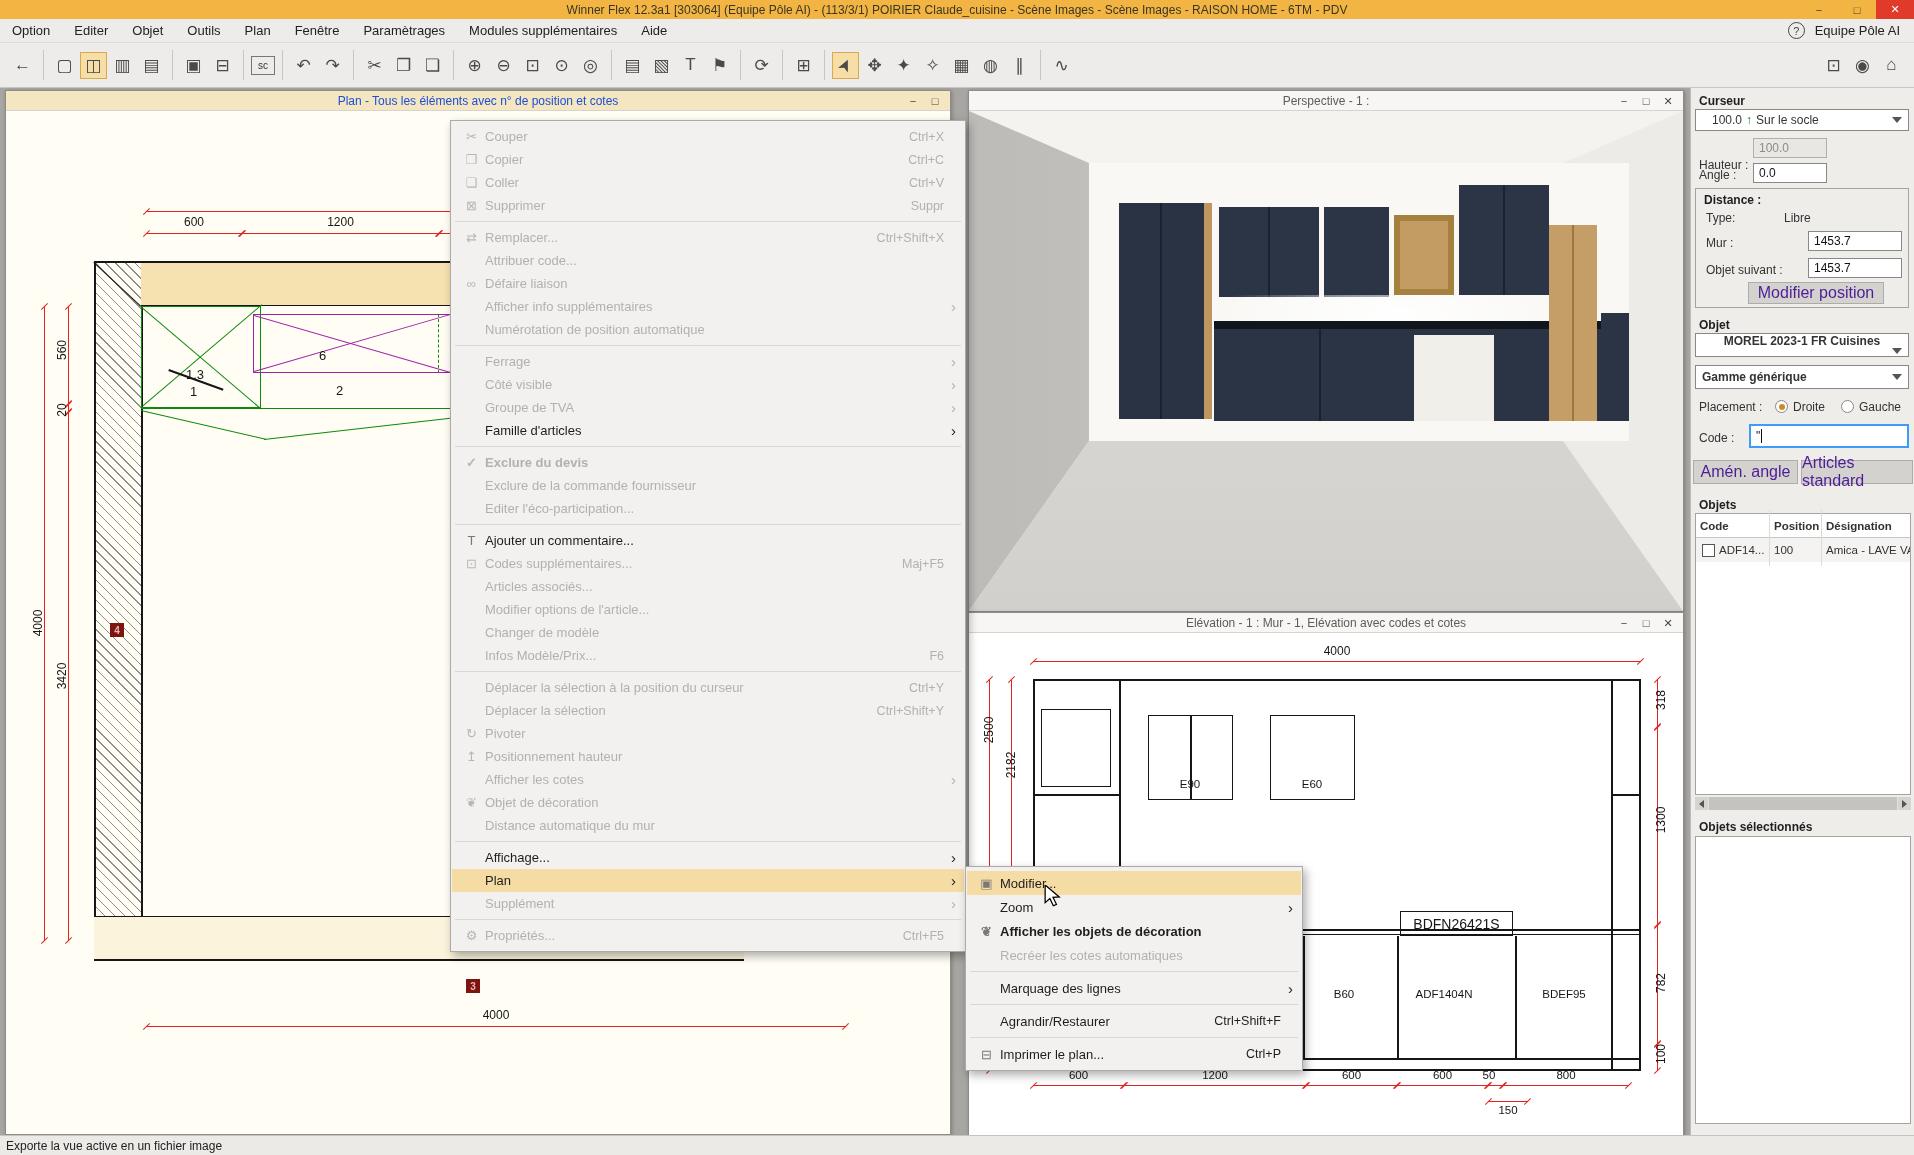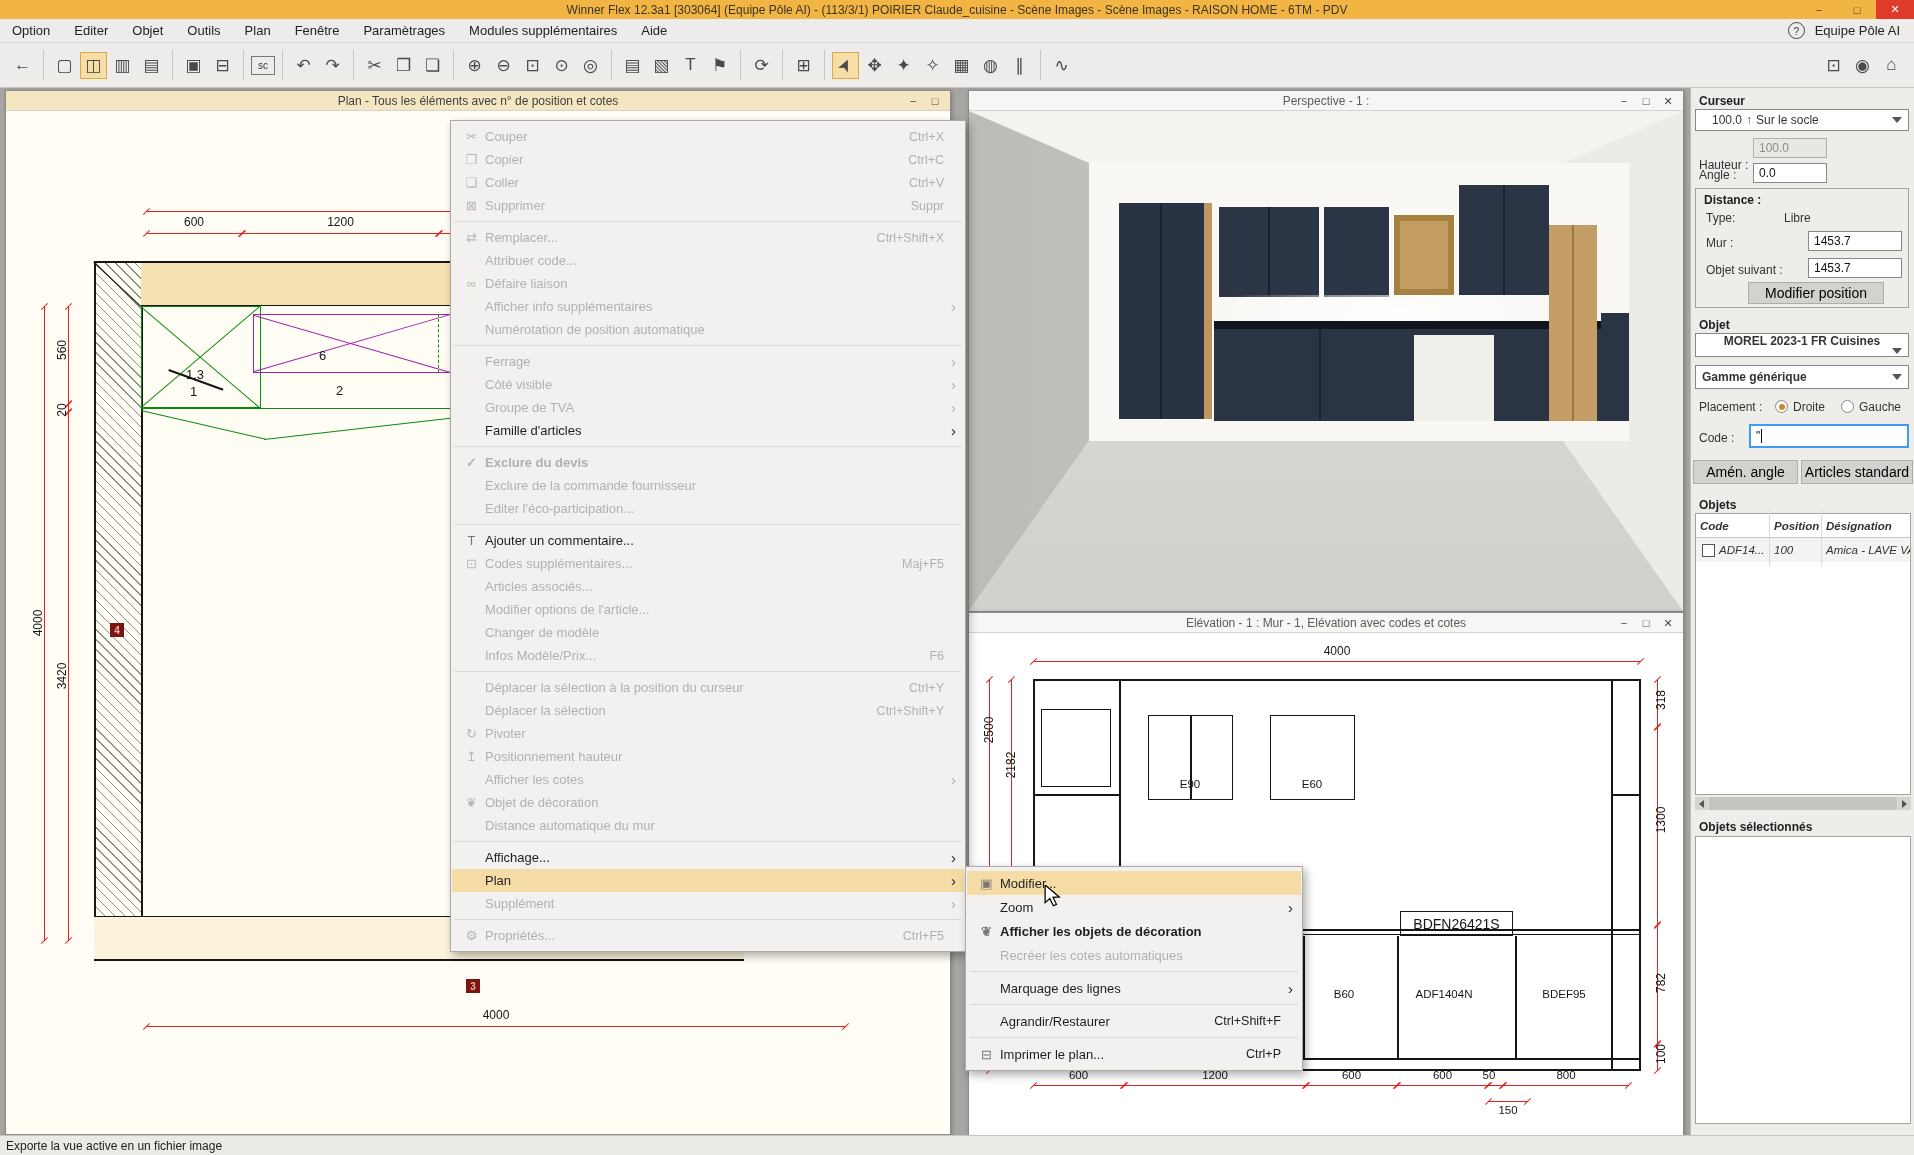--- a/index.html
+++ b/index.html
@@ -32,21 +32,21 @@
 
   
   #mdi { position:absolute; left:0; top:88px; width:1914px; height:1047px; background:#A8A6A3; }
 
   .win { position:absolute; border:1px solid #8E8C89; background:#fff; box-shadow:1px 1px 4px rgba(0,0,0,.25); }
   .win-title { height:20px; background:#F7F6F4; border-bottom:1px solid #D5D3D0; display:flex; align-items:center; justify-content:center; position:relative; }
   .win-title .wt-text { font-size:12px; color:#5E5C59; }
   .wt-controls { position:absolute; right:4px; top:0; height:20px; display:flex; align-items:center; }
   .wt-btn { width:22px; text-align:center; font-size:11px; color:#444; }
   .win-title.tan { background:#F3E6C0; }
-  .win-title.tan .wt-text { color:#404040; }
+  .win-title.tan .wt-text { color:#1d4ed8; }
 
   
   #plan-win { left:5px; top:2px; width:946px; height:1045px; }
   #plan-canvas { position:absolute; left:0; top:20px; right:0; bottom:0; background:#FFFDF4; overflow:hidden; }
 
   .dimh { position:absolute; border-top:1px solid #E02520; }
   .dimh:before,.dimh:after { content:""; position:absolute; width:9px; border-top:1px solid #E02520; transform:rotate(-45deg); top:-1px; }
   .dimh:before{ left:-4px; } .dimh:after{ right:-4px; }
   .dimv { position:absolute; border-left:1px solid #E02520; }
   .dimv:before,.dimv:after { content:""; position:absolute; width:9px; border-top:1px solid #E02520; transform:rotate(-45deg); left:-5px; }
@@ -79,28 +79,28 @@
   .el-rect { position:absolute; border:1.5px solid #161616; }
 
   
   #right-panel { position:absolute; left:1690px; top:88px; width:224px; height:1047px; background:#EFEDEA; border-left:1px solid #BDBBB8; font-size:12px; color:#333; }
   .rp-bold { font-weight:bold; color:#1e1e1e; }
   .rp-select { position:absolute; background:#fff; border:1px solid #8A8886; display:flex; align-items:center; padding:0 6px; }
   .caret-down { width:0; height:0; border-left:5px solid transparent; border-right:5px solid transparent; border-top:6px solid #555; margin-left:auto; }
   .rp-input { position:absolute; background:#fff; border:1px solid #8A8886; font-size:12px; color:#111; display:flex; align-items:center; padding:0 5px; }
   .rp-input.disabled { background:#E8E7E4; border-color:#B2B0AD; color:#8E8C89; }
   .rp-input.focus { border:2px solid #3E9CF5; }
-  .rp-btn { position:absolute; background:#D4D2CF; border:1px solid #AEACA9; display:flex; align-items:center; justify-content:center; font-size:14px; color:#000000; }
+  .rp-btn { position:absolute; background:#D4D2CF; border:1px solid #AEACA9; display:flex; align-items:center; justify-content:center; font-size:16px; color:#4c1d95; }
   .rp-group { position:absolute; border:1px solid #A5A3A0; }
   .radio { position:absolute; width:13px; height:13px; border:1px solid #8A8886; border-radius:50%; background:#fff; }
   .radio.sel:after { content:""; position:absolute; left:2.5px; top:2.5px; width:6px; height:6px; border-radius:50%; background:#CB8B2A; }
   .tbl { position:absolute; background:#fff; border:1px solid #A5A3A0; font-size:11.5px; }
   .tbl .th { display:flex; font-weight:bold; border-bottom:1px solid #C8C6C3; height:24px; align-items:center; }
   .tbl .tr { display:flex; height:24px; align-items:center; background:#F4F3F1; }
-  .tbl .cell { padding:16px 4px; overflow:hidden; white-space:nowrap; border-right:1px solid #DDDBD8; height:100%; display:flex; align-items:center;font-style:italic; }
+  .tbl .cell { padding:16px 4px; overflow:hidden; white-space:nowrap; border-right:1px solid #DDDBD8; height:100%; display:flex; align-items:center; }
   .cb { width:13px; height:13px; border:1px solid #555; background:#fff; margin:0 4px 0 2px; flex:none; }
   .hscroll { position:absolute; height:13px; background:#E4E2DF; display:flex; }
   .hs-btn { width:13px; height:13px; background:#D6D4D1; display:flex; align-items:center; justify-content:center; }
   .hs-tri-l { width:0;height:0;border-top:4px solid transparent;border-bottom:4px solid transparent;border-right:5px solid #555; }
   .hs-tri-r { width:0;height:0;border-top:4px solid transparent;border-bottom:4px solid transparent;border-left:5px solid #555; }
   .hs-thumb { flex:1; background:#C5C3C0; margin:0 1px; }
 
   
   .ctx { position:absolute; background:#F2F1EF; border:1px solid #ACAAA7; box-shadow:3px 4px 9px rgba(0,0,0,.32); padding:4px 1px; z-index:40; }
   #context-menu { left:450px; top:120px; width:516px; }

